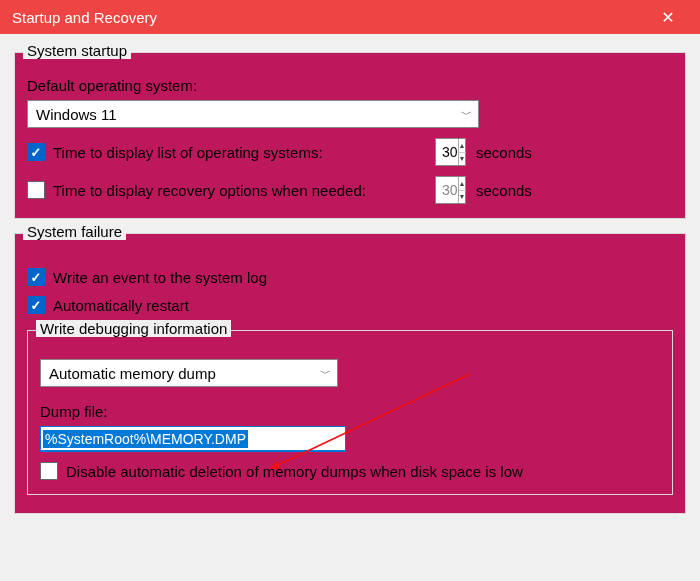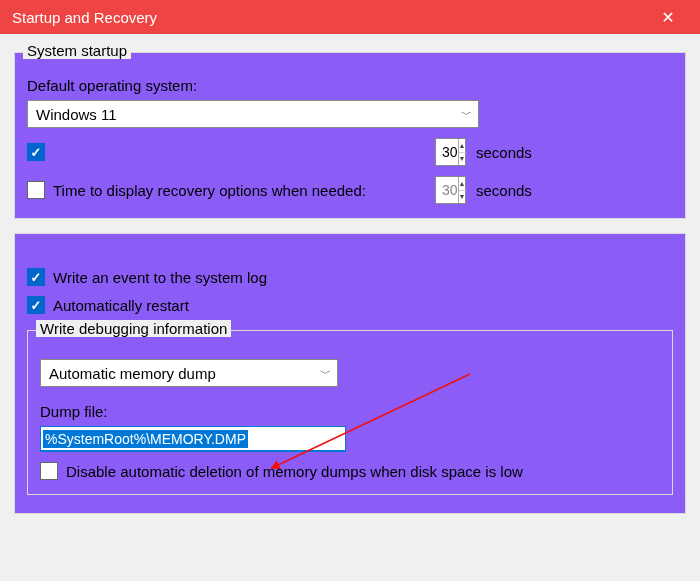--- a/index.html
+++ b/index.html
@@ -34,21 +34,21 @@
     background: #f0f0f0;
     padding: 18px 14px 0 14px;
     height: calc(581px - 34px);
   }
   .group {
     position: relative;
     border: 1px solid #d9d9d9;
     border-radius: 1px;
     padding: 24px 12px 14px 12px;
     margin-bottom: 14px;
-    background: #8b5cf6;
+    background: #be185d;
   }
   .group-title {
     position: absolute;
     top: -11px;
     left: 8px;
     background: #f0f0f0;
     padding: 0 4px;
     font-size: 15px;
     color: #000;
   }
@@ -202,20 +202,21 @@
 
     <span class="label">Default operating system:</span>
     <div class="combo">
       <span>Windows 11</span>
       <span class="arrow">﹀</span>
     </div>
 
     <div class="seconds-row">
       <div class="label-area">
         <span class="chk checked"></span>
+        <span class="chk-label truncate" style="width:362px">Time to display list of operating systems:</span>
       </div>
       <div class="spinner">
         <span class="val">30</span>
         <span class="arrows">
             <div>▲</div>
             <div>▼</div>
           </span>
       </div>
       <span class="unit truncate" style="width:60px">seconds</span>
     </div>
@@ -230,20 +231,21 @@
         <span class="arrows">
             <div>▲</div>
             <div>▼</div>
           </span>
       </div>
       <span class="unit truncate" style="width:60px">seconds</span>
     </div>
   </div>
 
   <div class="group" style="padding-bottom:18px">
+    <div class="group-title">System failure</div>
 
     <div class="row">
       <span class="chk checked"></span>
       <span class="chk-label">Write an event to the system log</span>
     </div>
     <div class="row">
       <span class="chk checked"></span>
       <span class="chk-label">Automatically restart</span>
     </div>
 

